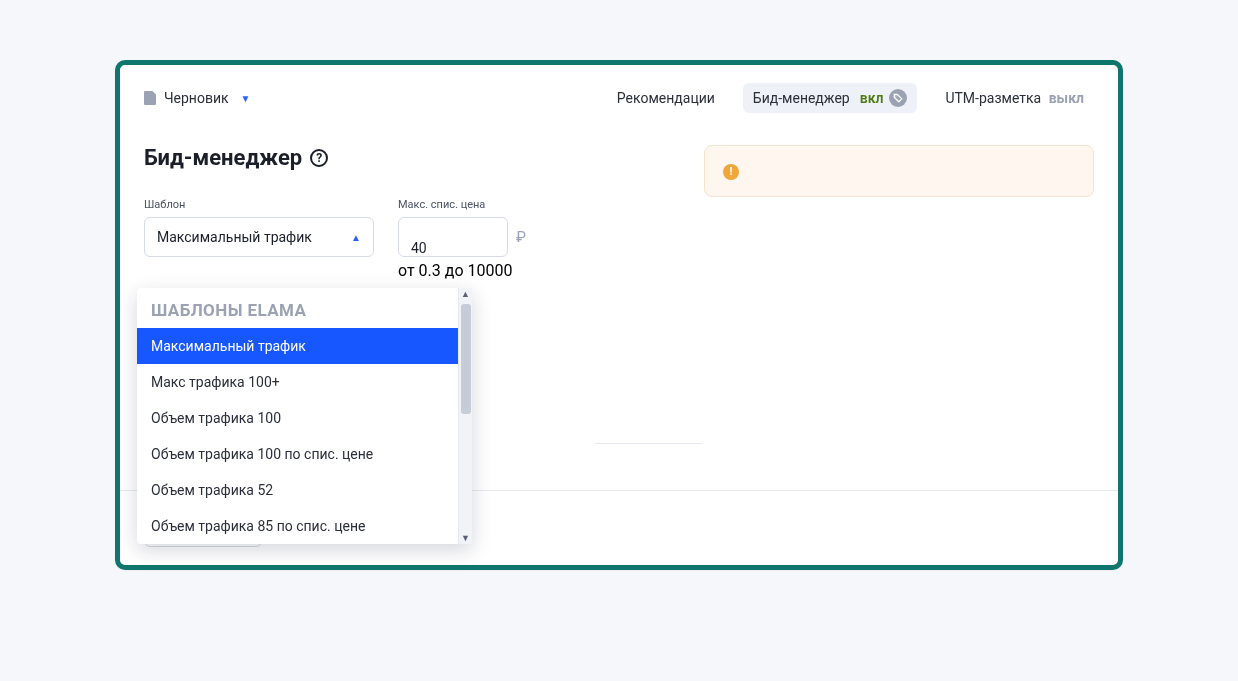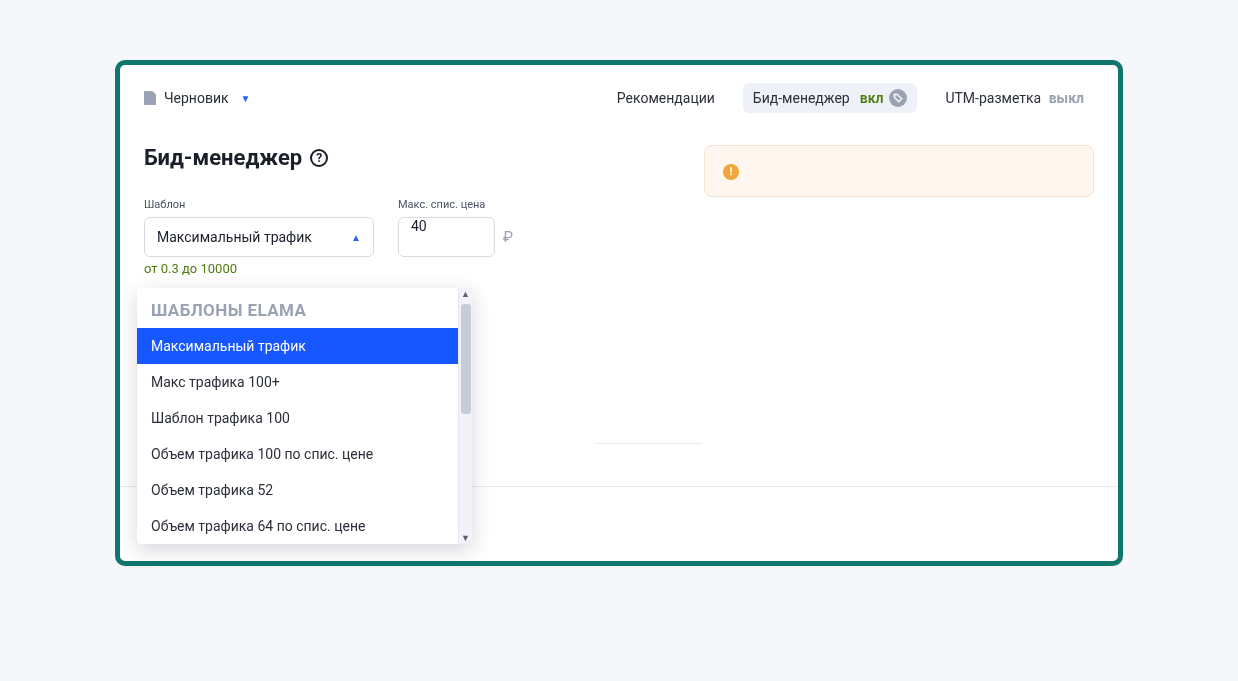--- a/index.html
+++ b/index.html
@@ -56,26 +56,26 @@
 .field { display: flex; flex-direction: column; gap: 6px; }
 .label { font-size: 11px; color: #4b5264; }
 .select {
   width: 230px; height: 40px; border: 1px solid #d7dbe6; border-radius: 6px;
   display: flex; align-items: center; justify-content: space-between;
   padding: 0 12px; font-size: 14px; color: #1b1f29; background: #fff;
 }
 .select .caret { color: #2a62ff; font-size: 10px; }
 .price-wrap { display: flex; align-items: center; gap: 8px; }
 .input {
-  width: 97px; height: 40px; border: 1px solid #d7dbe6; border-radius: 6px;
+  width: 110px; height: 40px; border: 1px solid #d7dbe6; border-radius: 6px;
   padding: 0 12px; font-size: 14px; color: #1b1f29; background: #fff;
-  display: flex; align-items: flex-start;
+  display: flex; align-items: flex-end;
 }
 .currency { color: #9aa2b3; font-size: 15px; }
-.hint { font-size: 13px; color: #4d7c0f; margin-top: 4px; }
+.hint { font-size: 16px; color: #000000; margin-top: 4px; margin-left: 254px; }
 
 .infobox {
   flex: 1;
   background: #fff7ef;
   border: 1px solid #f3e3cf;
   border-radius: 8px;
   padding: 16px 18px;
   display: flex;
   gap: 12px;
   font-size: 13.5px;
@@ -257,24 +257,24 @@
     <button class="btn-link">Закрыть</button>
   </div>
 
 </div>
 
 <div class="dropdown">
   <div class="dd-list">
     <div class="dd-header">ШАБЛОНЫ ELAMA</div>
     <div class="dd-item selected">Максимальный трафик</div>
     <div class="dd-item">Макс трафика 100+</div>
-    <div class="dd-item">Шаблон трафика 100</div>
+    <div class="dd-item">Объем трафика 100</div>
     <div class="dd-item">Объем трафика 100 по спис. цене</div>
     <div class="dd-item">Объем трафика 52</div>
-    <div class="dd-item">Объем трафика 64 по спис. цене</div>
+    <div class="dd-item">Объем трафика 85 по спис. цене</div>
   </div>
   <div class="dd-scrollbar">
     <div class="dd-arrow up">▲</div>
     <div class="dd-thumb"></div>
     <div class="dd-arrow down">▼</div>
   </div>
 </div>
 
 <div class="edit-link">Редактировать расписание</div>
 

